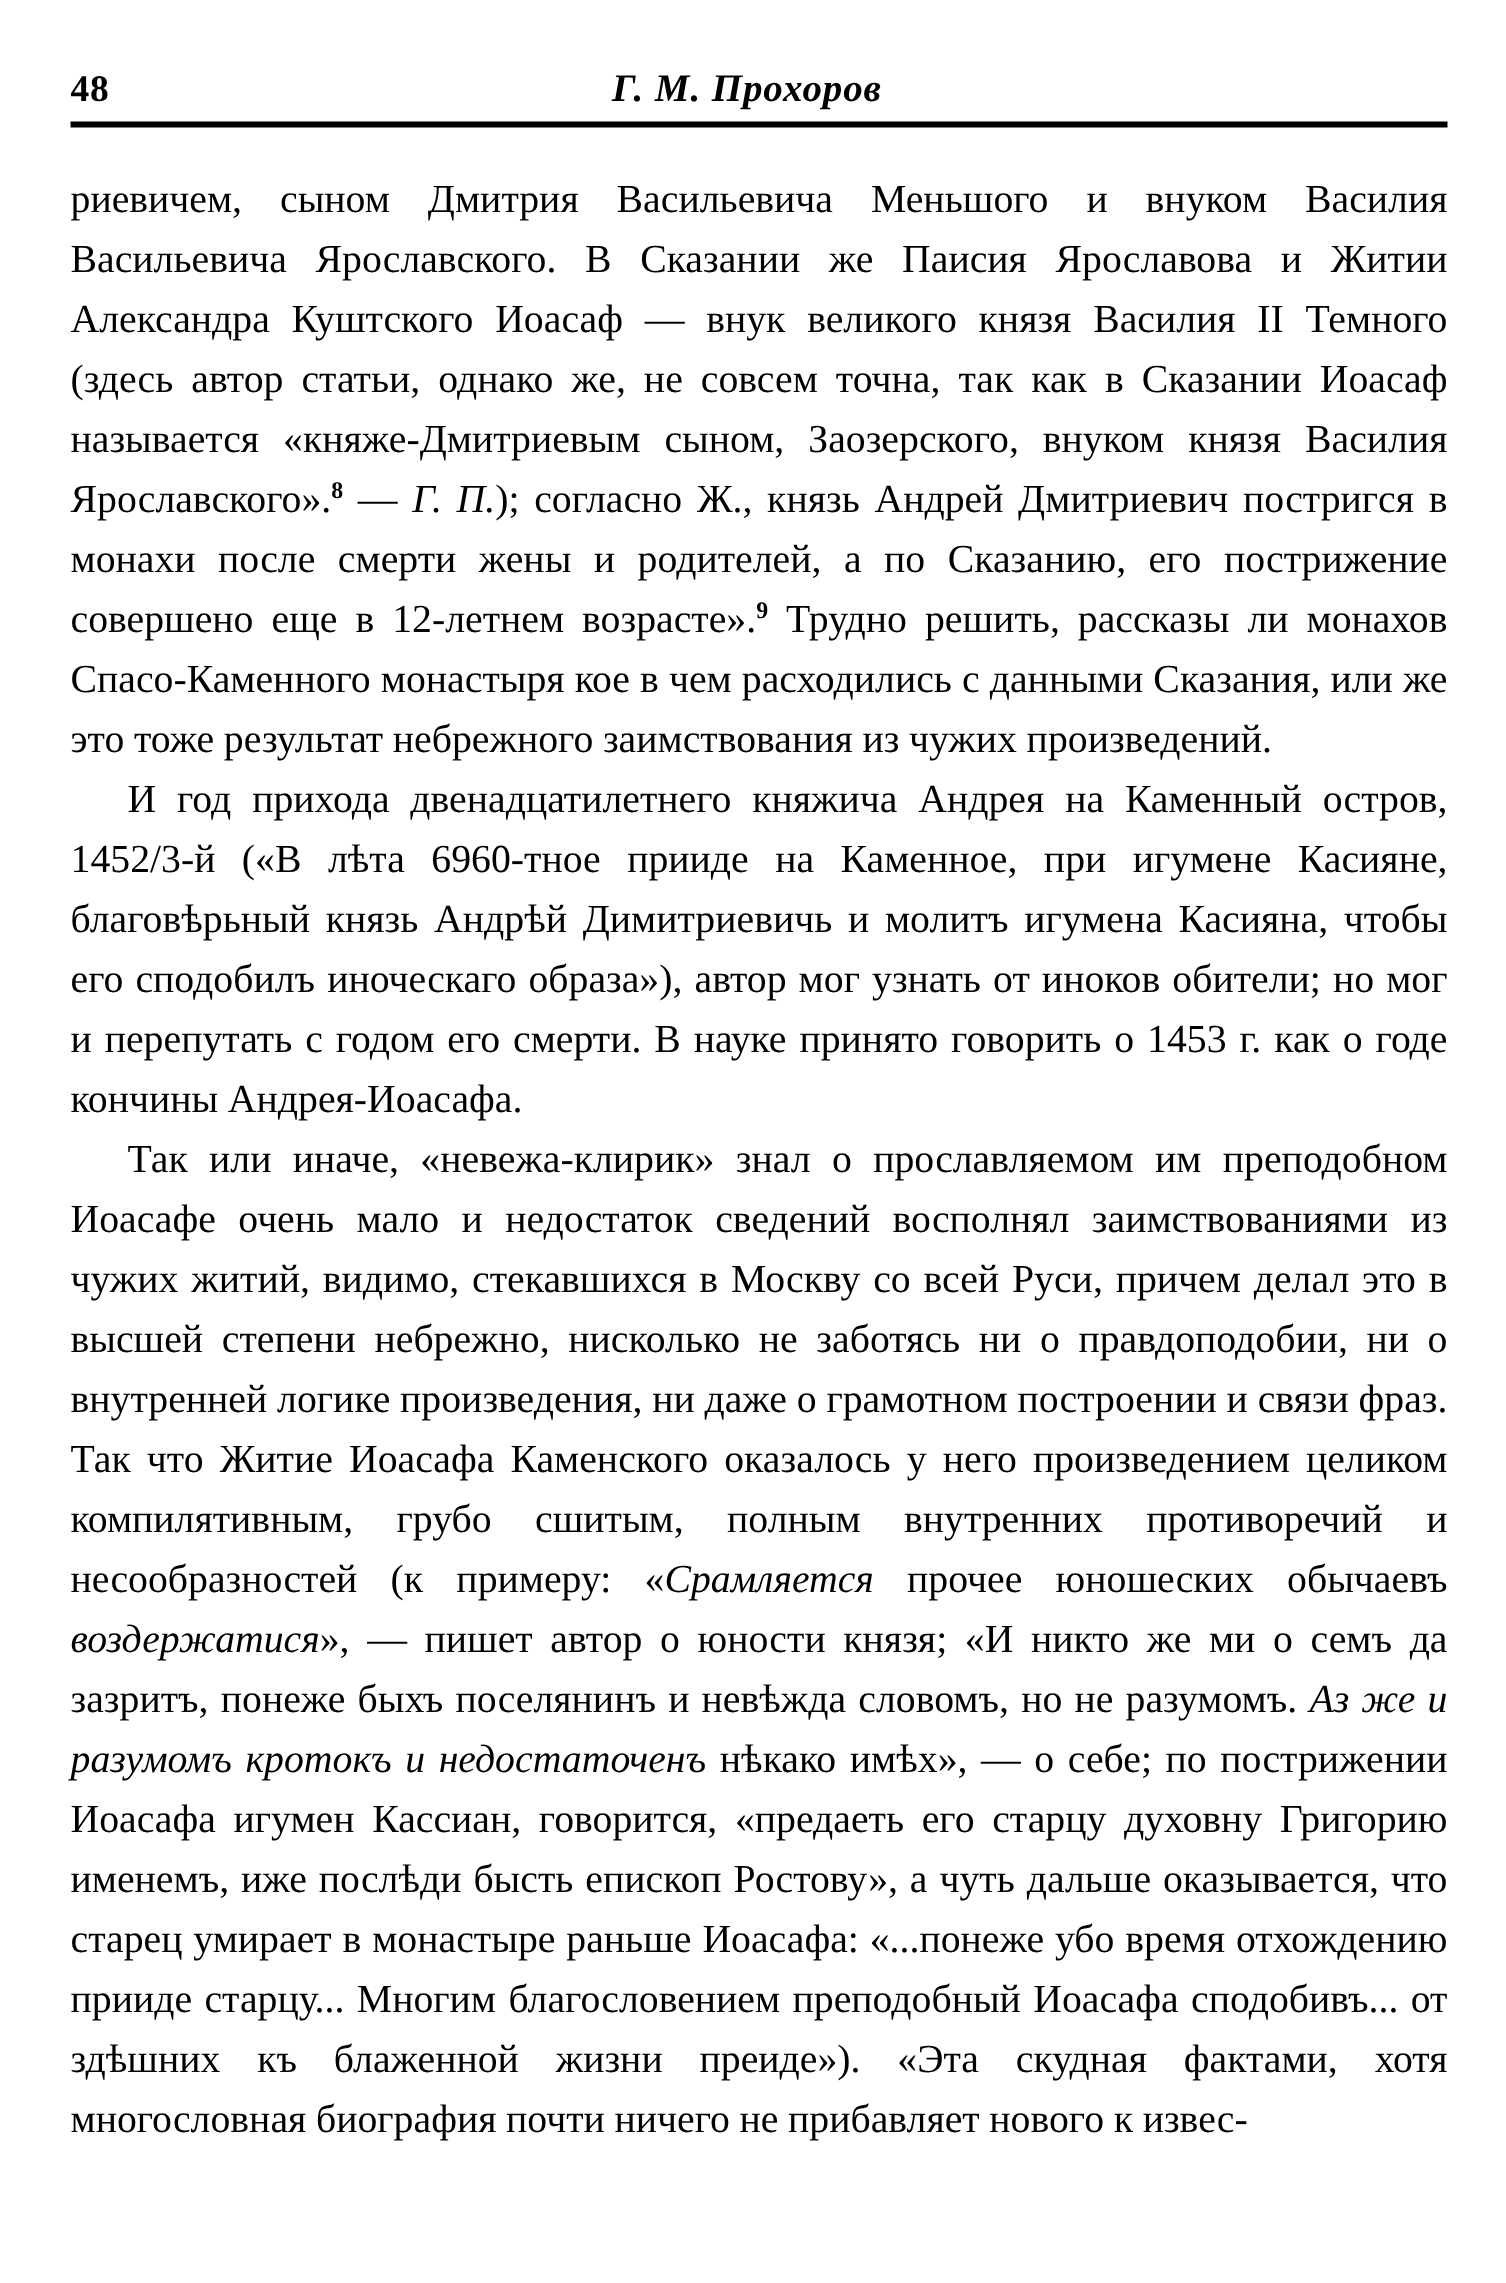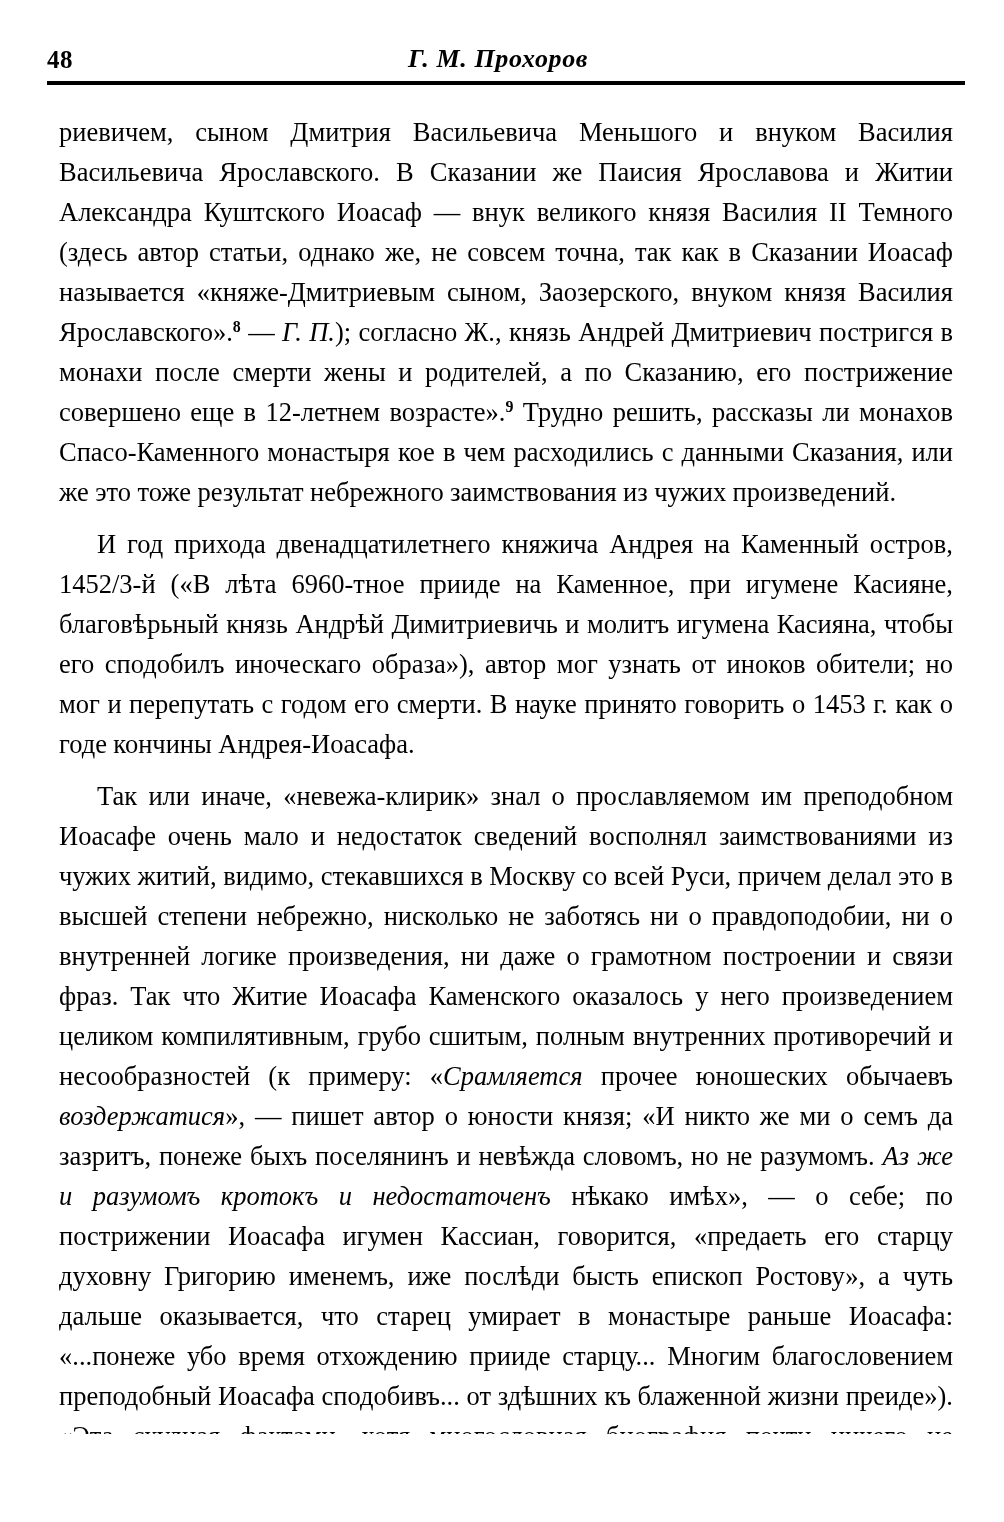--- a/index.html
+++ b/index.html
@@ -64,21 +64,21 @@
   .body-text {
     margin-top: 27px;
     font-size: 26.5px;
     line-height: 40px;
     text-align: justify;
     text-align-last: left;
     hyphens: manual;
     word-spacing: -0.2px;
   }
   .body-text p {
-    margin: 12px;
+    margin: 0;
     text-indent: 38px;
   }
   .body-text p.noindent {
     text-indent: 0;
   }
   .it { font-style: italic; }
   sup.fn {
     font-size: 0.6em;
     vertical-align: 0.55em;
     line-height: 0;

